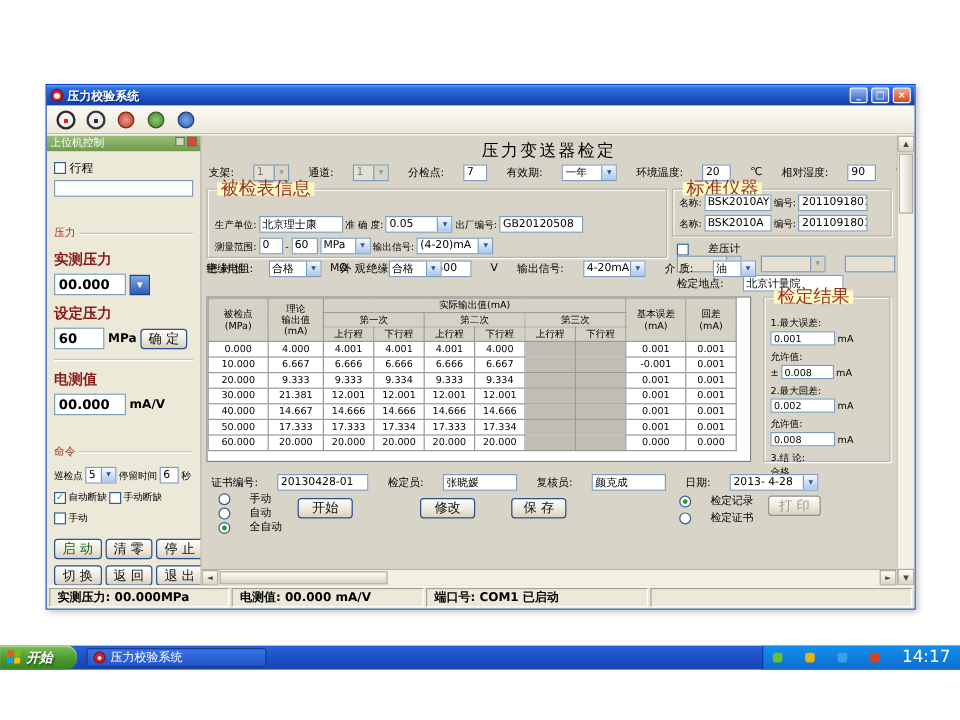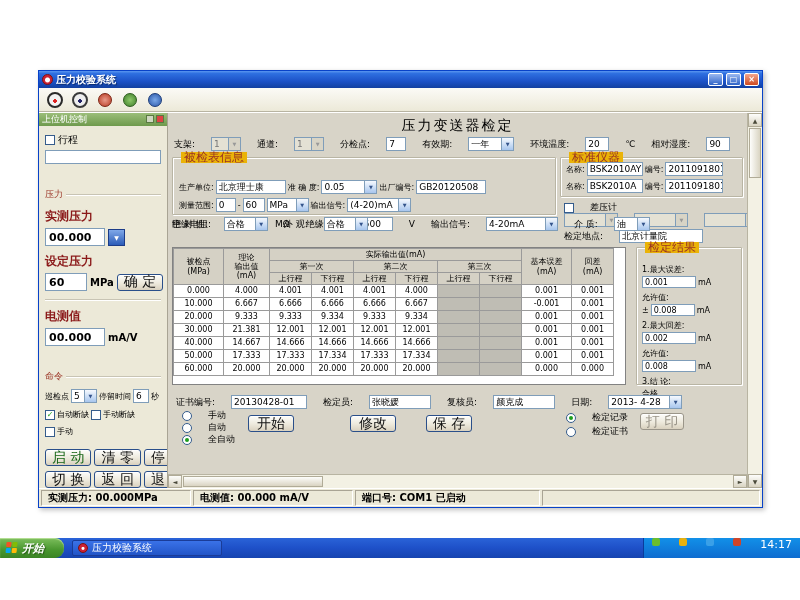--- a/index.html
+++ b/index.html
@@ -29,42 +29,42 @@
 .lp-row.sm{font-size:8px;gap:2px;margin-top:6px}
 .sect{display:flex;align-items:center;gap:3px;margin-top:24px}
 .sect-lb{color:#9A3324;font-size:9px}
 .sect-line{flex:1;height:2px;border-top:1px solid #C8C4B4;border-bottom:1px solid #fff}
 .lp-big{color:#8B1A1A;font-weight:bold;font-size:12px;margin-top:7px;white-space:nowrap}
 .lp-val{height:18px;min-width:60px;background:#fff;border:1px solid #7F9DB9;font-size:11px;font-weight:bold;display:inline-flex;align-items:center;padding:0 3px}
 .lp-val.sm{min-width:42px;width:42px}
 .unit-btn{width:17px;height:17px;background:linear-gradient(#7FA8E8,#2C5CB8);border:1px solid #1C3C88;display:inline-flex;align-items:center;justify-content:center;color:#fff;font-size:6px}
 .hr{height:2px;border-top:1px solid #C8C4B4;border-bottom:1px solid #fff;margin-top:8px}
 .lp-btns{display:grid;grid-template-columns:repeat(3,1fr);gap:5px 3px;margin-top:12px}
-.btn{display:inline-flex;align-items:center;justify-content:center;height:17px;padding:0 6px;border:1px solid #2a4f8a;border-radius:3px;background:linear-gradient(#FDFDFB,#EDE9DC 55%,#D9D1BE);font-size:14px;color:#111;box-shadow:inset 0 1px 0 #fff;white-space:nowrap}
+.btn{display:inline-flex;align-items:center;justify-content:center;height:17px;padding:0 6px;border:1px solid #2a4f8a;border-radius:3px;background:linear-gradient(#FDFDFB,#EDE9DC 55%,#D9D1BE);font-size:11px;color:#111;box-shadow:inset 0 1px 0 #fff;white-space:nowrap}
 .btn.green{color:#176617}
 .btn.dis{color:#9a9589;border-color:#9a9589}
 .fld{display:inline-flex;align-items:center;height:14px;background:#fff;border:1px solid #7F9DB9;font-size:9px;padding:0 2px;overflow:hidden;white-space:nowrap}
 .combo{display:inline-flex;align-items:stretch;height:14px;background:#fff;border:1px solid #7F9DB9;font-size:9px;overflow:hidden;white-space:nowrap}
 .combo .ctext{display:flex;align-items:center;padding:0 2px;flex:1;overflow:hidden}
 .dd{width:12px;display:flex;align-items:center;justify-content:center;font-size:5px;color:#34548C;background:linear-gradient(#F6F9FE,#CFE0F6 50%,#A8C6EE);border-left:1px solid #7F9DB9}
 .combo.dis{background:#E4E1D4;color:#777}
 .combo.dis .dd{background:#D8D4C6;color:#999}
 .cb{width:10px;height:10px;background:#fff;border:1px solid #355C8C;display:inline-flex;align-items:center;justify-content:center;flex:0 0 10px}
 .cb .mark{display:none}
 .cb.on .mark{display:block;font-size:8px;color:#1E9E1E;line-height:1}
 .rad{width:10px;height:10px;border-radius:50%;background:#fff;border:1px solid #355C8C;display:inline-flex;align-items:center;justify-content:center;flex:0 0 10px}
 .rad i{display:none;width:4px;height:4px;border-radius:50%;background:#1E9E1E}
 .rad.on i{display:block}
 .main-panel{flex:1;position:relative;background:#D8D4C8;overflow:hidden}
 .mp-title{position:absolute;top:4px;left:0;right:0;text-align:center;font-size:14px;font-weight:normal;letter-spacing:2px}
 .row{position:absolute;display:flex;align-items:center;gap:16px;font-size:9px;white-space:nowrap}
 .lb{white-space:nowrap}
 .lb.b{font-weight:bold;font-size:10px}
 .gb{position:absolute;border:1px solid #B9B5A4;box-shadow:inset 1px 1px 0 #FFF,1px 1px 0 #FFF;border-radius:1px}
-.gb-title{position:absolute;top:-6px;left:8px;background:#eab308;padding:0 3px;font-size:12px;color:#9A3324;line-height:11px;white-space:nowrap}
+.gb-title{position:absolute;top:-6px;left:8px;background:#fef9c3;padding:0 3px;font-size:15px;color:#9A3324;line-height:11px;white-space:nowrap}
 .gb .row{font-size:8px;gap:2px}
 .tbl-wrap{position:absolute;background:#fff;border:1px solid #828282;overflow:hidden}
 table.tbl{border-collapse:collapse;table-layout:fixed;width:440px}
 .tbl th,.tbl td{border:1px solid #9a9a9a;font-size:8px;font-weight:normal;text-align:center;padding:0;overflow:hidden;line-height:1.15;white-space:pre-line}
 .tbl th{background:#D5D1C5;height:12px}
 .tbl td{height:13px;background:#fff}
 .tbl td.gray{background:#BFBDB4}
 .res-body{padding:12px 5px 0 5px;font-size:8px}
 .res-lb{margin-top:4px;white-space:nowrap}
 .res-val{display:flex;align-items:center;gap:2px;margin-top:1px}
@@ -80,21 +80,21 @@
 .statusbar{flex:0 0 17px;background:#ECE9D8;border-top:1px solid #fff;display:flex;align-items:stretch;font-size:10px;font-weight:bold;padding:1px 2px;gap:2px}
 .sb-cell{border:1px solid;border-color:#A9A494 #FFF #FFF #A9A494;display:flex;align-items:center;padding:0 6px;white-space:nowrap;overflow:hidden}
 .sb-1{width:150px}.sb-2{width:160px}.sb-3{width:185px}.sb-fill{flex:1}
 .taskbar{position:absolute;left:0;top:538px;width:800px;height:20px;background:linear-gradient(#2A63D8 0%,#1E50C8 50%,#1644B0 100%);display:flex;align-items:stretch}
 .start-btn{flex:0 0 64px;background:linear-gradient(#7CBE5C 0%,#48962E 60%,#3A8424 100%);border-radius:0 9px 9px 0;display:flex;align-items:center;gap:4px;padding:0 8px 0 6px;color:#fff;font-size:11px;font-weight:bold;font-style:italic;text-shadow:1px 1px 1px #2a5c18;box-shadow:inset 0 1px 1px #b8e098}
 .win-flag{width:12px;height:12px;display:grid;grid-template-columns:5px 5px;grid-template-rows:5px 5px;gap:1px;transform:skewX(-6deg)}
 .win-flag i{border-radius:1px;display:block}
 .wf-r{background:#F35325}.wf-g{background:#81BC06}.wf-b{background:#05A6F0}.wf-y{background:#FFBA08}
 .task-btn{margin:2px 0 2px 8px;width:150px;background:linear-gradient(#3A72E8,#2255C8);border:1px solid #1A3C98;border-radius:2px;display:flex;align-items:center;gap:4px;padding:0 5px;color:#fff;font-size:10px;white-space:nowrap;overflow:hidden}
 .task-icon{width:10px;height:10px;border-radius:50%;background:radial-gradient(circle at 50% 55%,#fff 0 1px,#c23 2px 100%);border:1px solid #801010;flex:0 0 10px}
-.tray{margin-left:auto;background:linear-gradient(#1290E8,#0E6CD0);border-left:1px solid #0A3C9C;display:flex;gap:19px;padding:0 8px;color:#fff;font-size:11px}
+.tray{margin-left:auto;background:linear-gradient(#1290E8,#0E6CD0);border-left:1px solid #0A3C9C;display:flex;align-items:center;gap:19px;padding:0 8px;color:#fff;font-size:14px}
 .tray-dot{width:8px;height:8px;border-radius:2px;display:inline-block}
 </style>
 </head>
 <body>
 
 <div class="window">
   <div class="titlebar">
     <span class="app-icon"></span>
     <span class="title-text">压力校验系统</span>
     <span class="tb-btn">_</span>
@@ -295,21 +295,21 @@
       </div>
 
       <div class="row" style="left:4px;top:104px">
         <span class="lb">绝缘电阻:</span>
         <span class="fld" style="width:32px">500</span>
         <span class="lb">MΩ</span>
         <span class="lb">绝缘强度:</span>
         <span class="fld" style="width:32px">500</span>
         <span class="lb">V</span>
         <span class="lb">输出信号:</span>
-        <span class="combo" style="width:72px">
+        <span class="combo" style="width:52px">
             <span class="ctext">4-20mA</span>
             <span class="dd">▼</span>
           </span>
         <span class="lb">介 质:</span>
         <span class="combo" style="width:36px">
             <span class="ctext">油</span>
             <span class="dd">▼</span>
           </span>
       </div>
 

